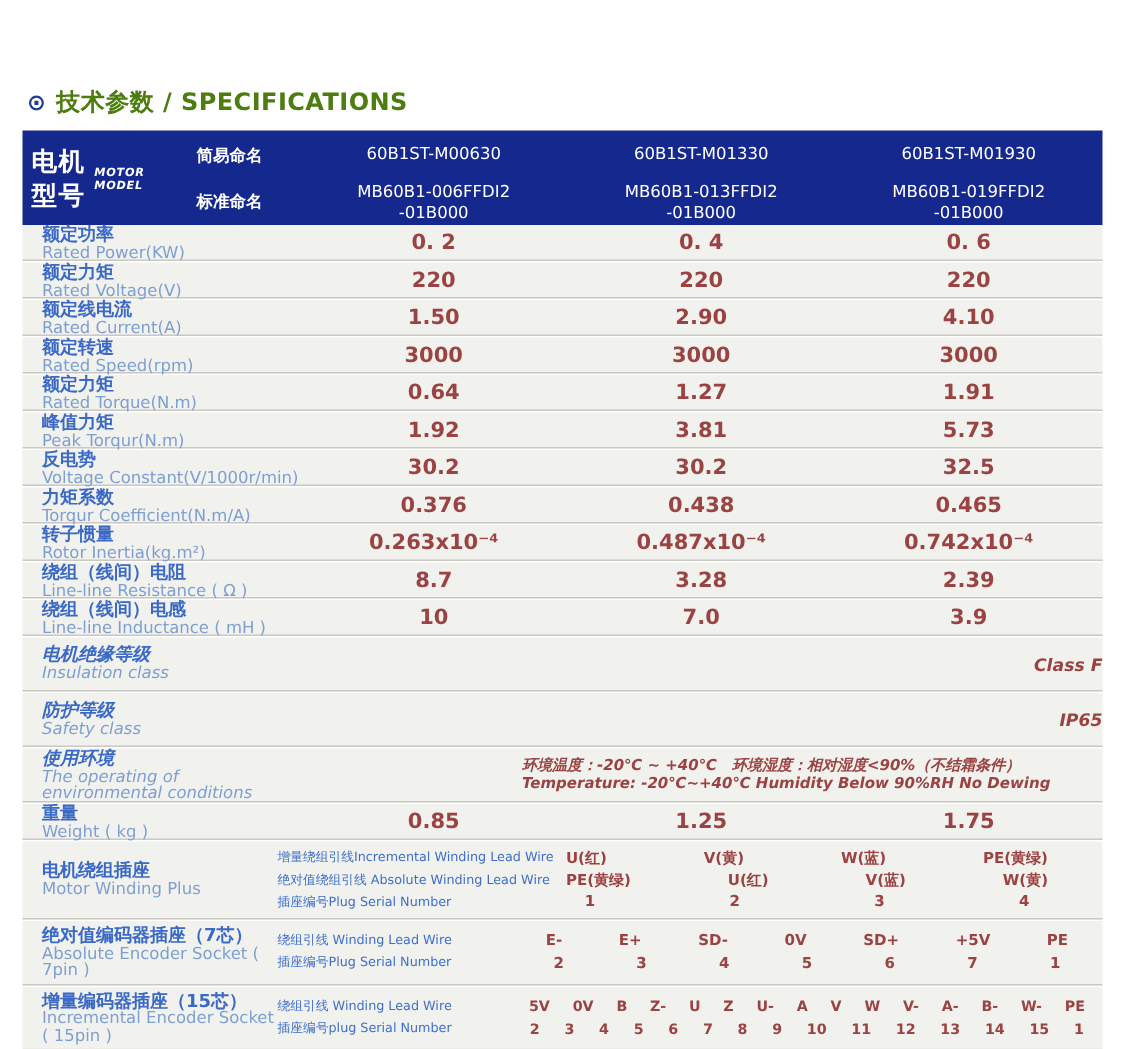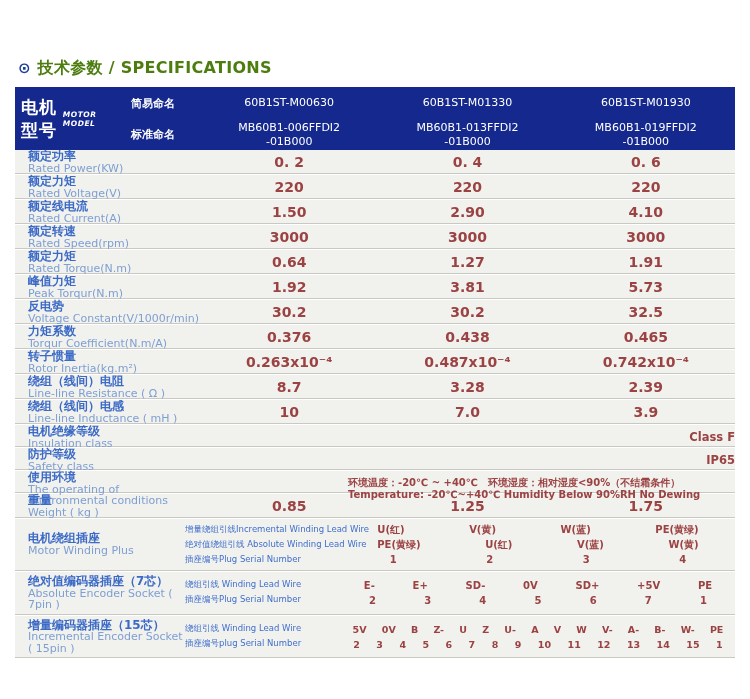--- a/index.html
+++ b/index.html
@@ -27,21 +27,21 @@
   
   .spec-row, .span-row, .socket-row {
     background: #f1f1ee; border-bottom: 1px solid #c9c8c2; margin-bottom: 1px;
   }
   .spec-row { display: grid; grid-template-columns: 185px 1fr 1fr 1fr; align-items: center; height: 24px; }
   .label-cell { padding-left: 13px; line-height: 1.05; }
   .label-zh { color: #3b6ac6; font-size: 12px; font-weight: bold; }
   .label-en { color: #7e9fd2; font-size: 11px; }
   .val-cell { text-align: center; color: #9b4242; font-size: 14px; font-weight: bold; }
 
-  .span-row { display: grid; grid-template-columns: 185px 1fr; align-items: center; height: 22px; }
+  .span-row { display: grid; grid-template-columns: 185px 1fr; align-items: center; height: 36px; font-style: italic; }
   .span-val { text-align: right; color: #9b4242; font-size: 11.5px; font-weight: bold; }
   .env-val { text-align: left; padding-left: 148px; line-height: 1.15; font-size: 10px; }
 
   .socket-row { display: grid; grid-template-columns: 170px 1fr; align-items: center; padding: 3px 0; }
   .sub-lines { display: flex; flex-direction: column; }
   .sub-line { display: grid; grid-template-columns: 160px 1fr; align-items: center; height: 15px; }
   .sub-label { color: #3f6fcc; font-size: 8.5px; white-space: nowrap; }
   .sub-vals { display: flex; justify-content: space-around; align-items: center; padding-right: 4px; }
   .sub-vals span { color: #9b4242; font-size: 10px; font-weight: bold; white-space: nowrap; }
   .sub-vals.dense span { font-size: 9.5px; }

